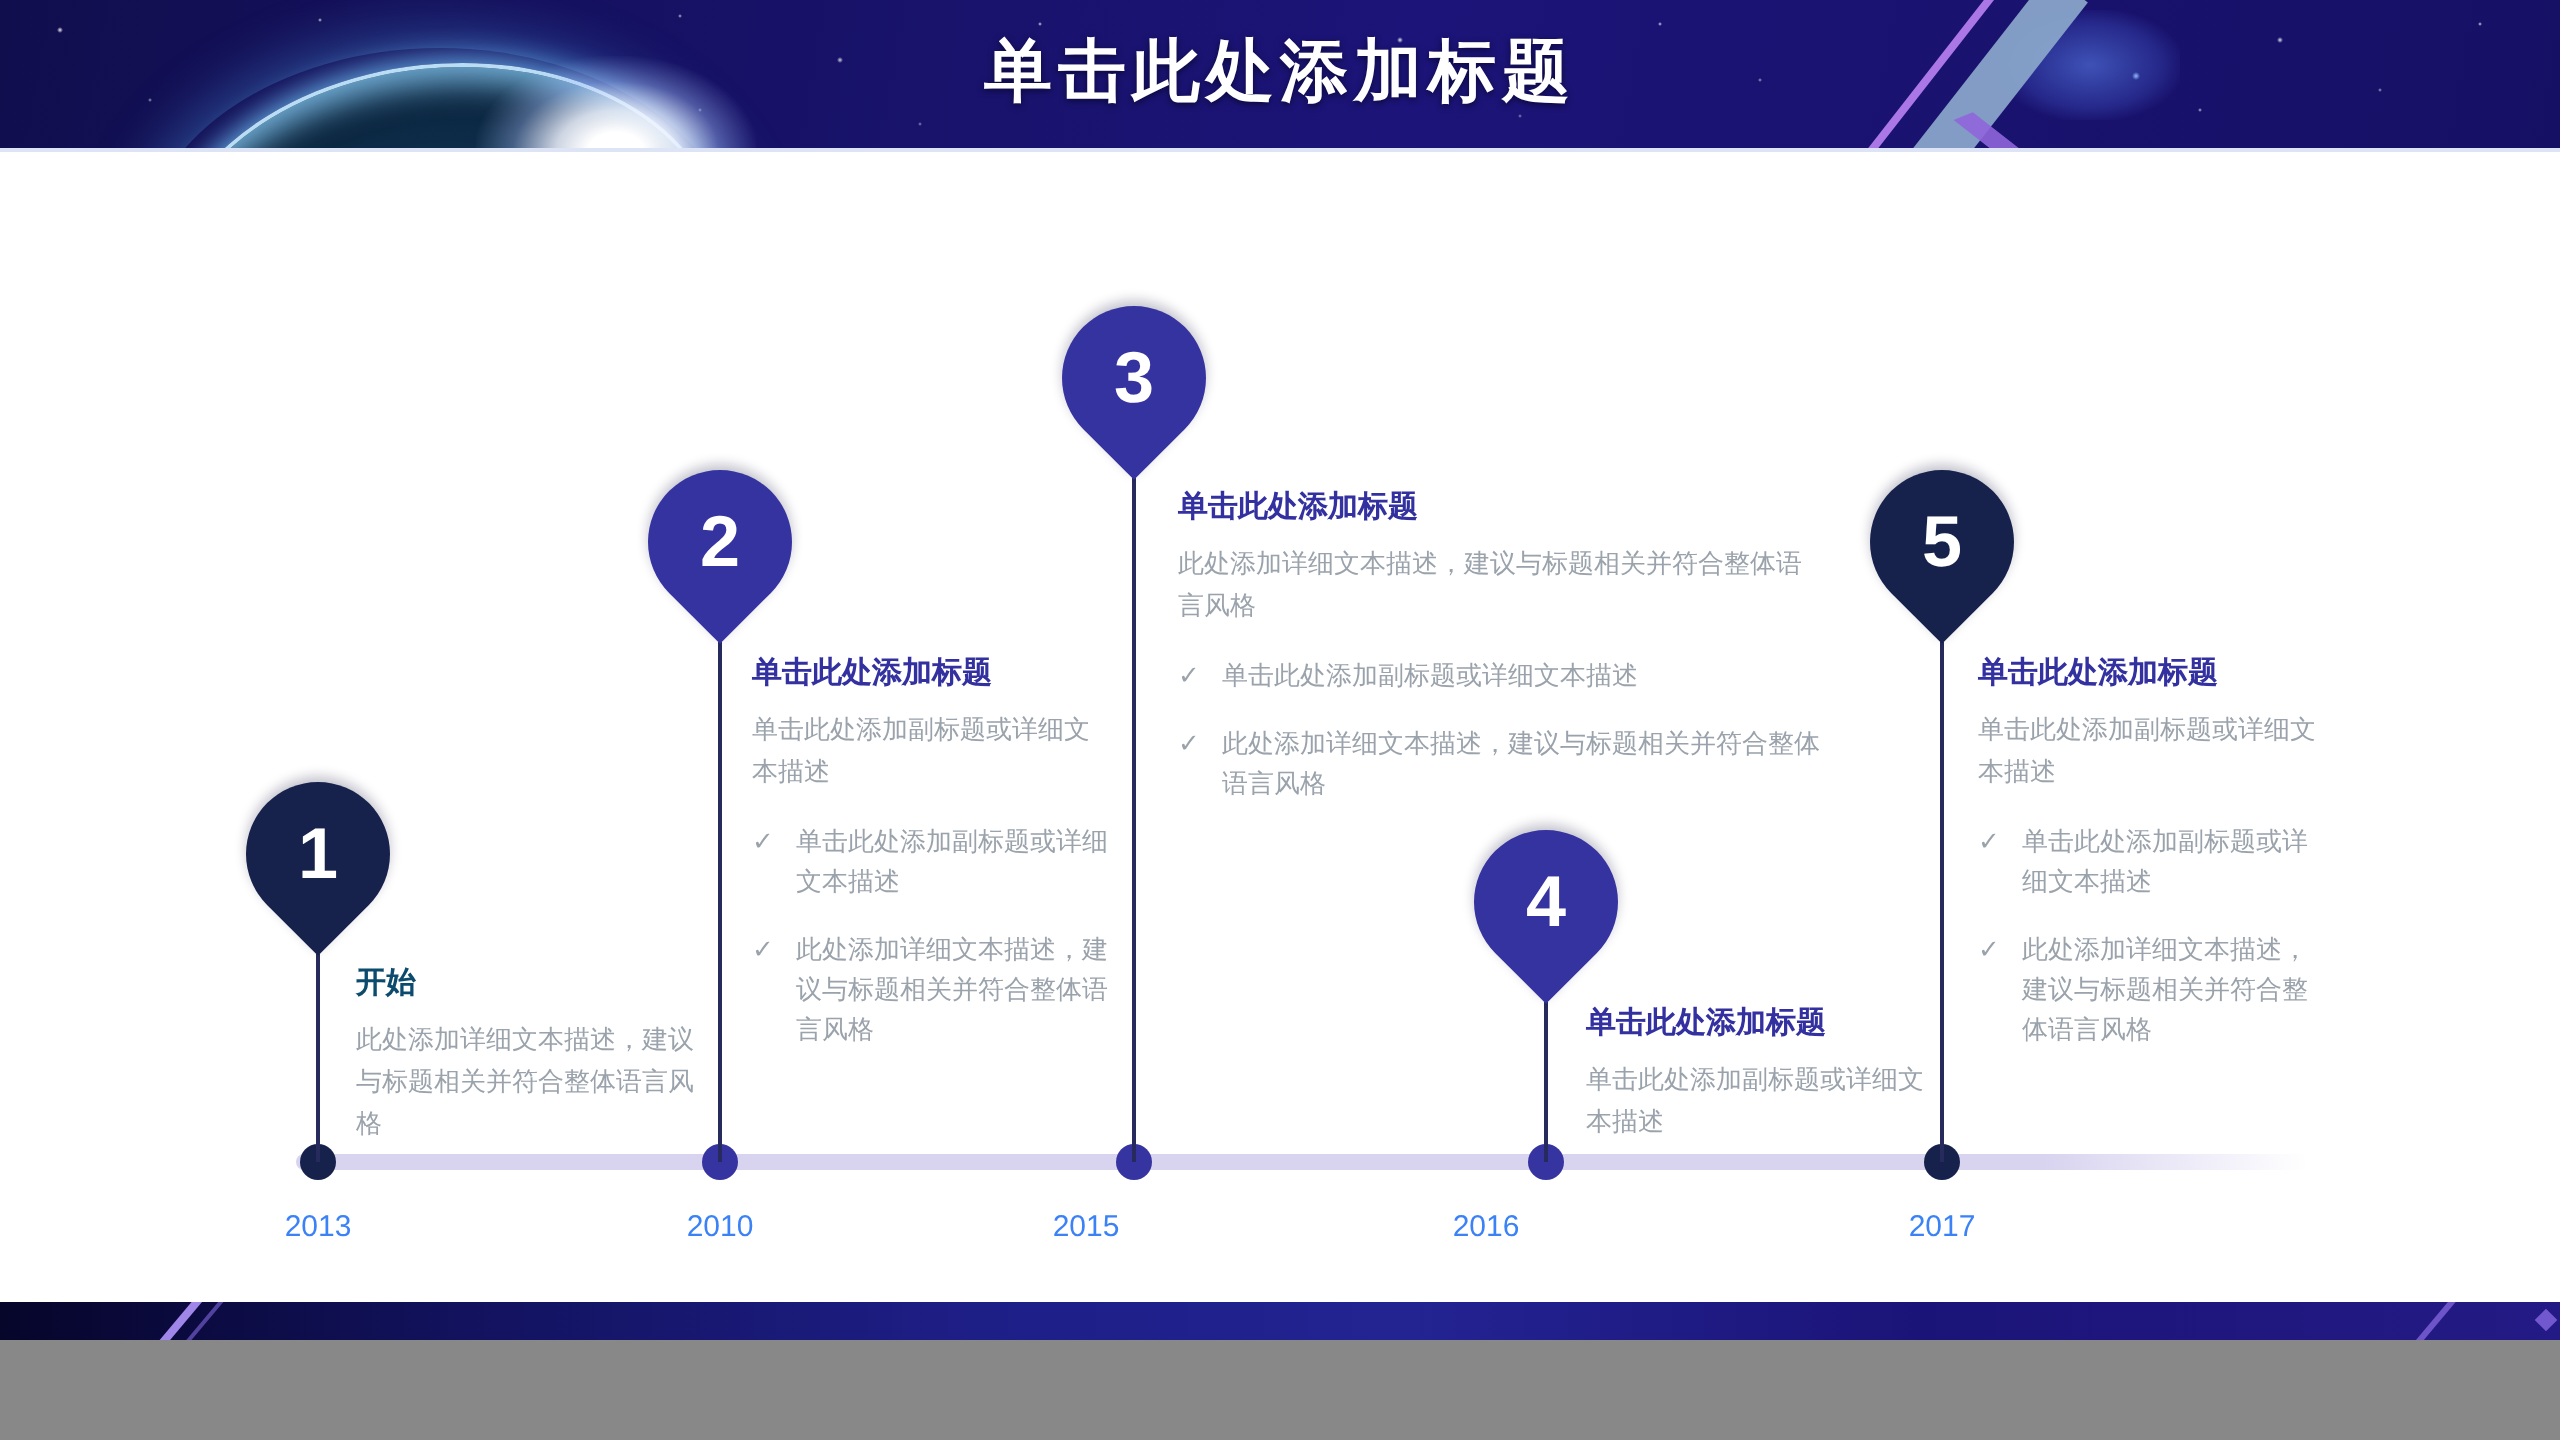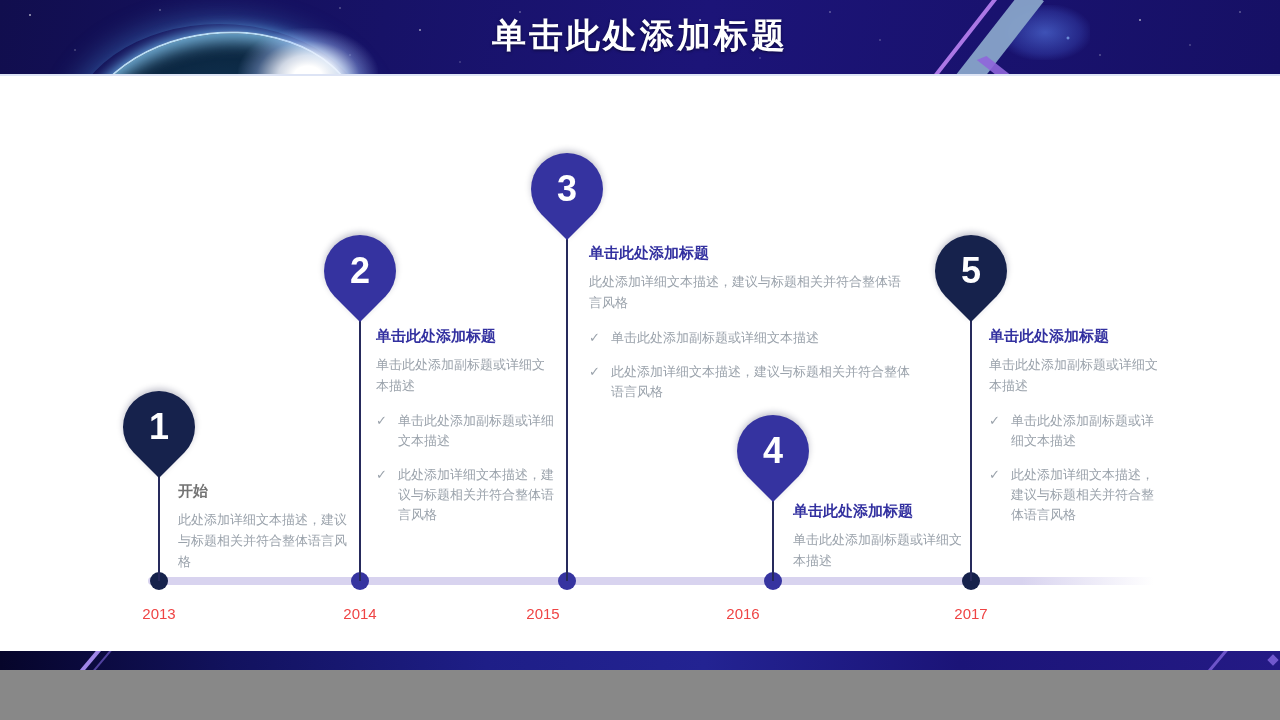--- a/index.html
+++ b/index.html
@@ -67,34 +67,34 @@
   .fstreak2 { position:absolute; left:101px; top:-8px; width:2px; height:36px; background:#6f5ac8; opacity:.7; transform:rotate(40deg); }
   .fstreak3 { position:absolute; left:1216px; top:-8px; width:3px; height:36px; background:#7a5fd6; opacity:.85; transform:rotate(40deg); }
   .fmark { position:absolute; right:3px; top:5px; width:8px; height:8px; background:#7a5fd6; transform:rotate(45deg); opacity:.9; }
 
   
   .track { position:absolute; left:148px; top:577px; width:1016px; height:8px; border-radius:4px;
     background:linear-gradient(to right,#d8d3ef 0%,#d8d3ef 86%,rgba(216,211,239,0) 99%); }
   .dot { position:absolute; top:572px; width:18px; height:18px; border-radius:50%; }
   .dot.dark { background:#16224c; }
   .dot.indigo { background:#3634a0; }
-  .year { position:absolute; top:605px; width:70px; text-align:center; font-size:15px; color:#ef4444; }
+  .year { position:absolute; top:605px; width:70px; text-align:center; font-size:15px; color:#3b82f6; }
 
   .stem { position:absolute; width:2px; background:#262a5c; }
 
   .pin { position:absolute; width:72px; height:72px; border-radius:50% 50% 50% 0;
     transform:rotate(-45deg); display:flex; align-items:center; justify-content:center;
     box-shadow:2px -2px 6px rgba(20,20,60,.25); }
   .pin.dark { background:#16224c; }
   .pin.indigo { background:#3533a0; }
   .pin .num { transform:rotate(45deg); color:#ffffff; font-size:36px; font-weight:bold; }
 
   .mtext { position:absolute; }
   .mtitle { font-size:15px; font-weight:bold; color:#3331a0; margin-bottom:9px; }
-  .mtitle.start { color:#737373; }
+  .mtitle.start { color:#0c4a6e; }
   .mbody { font-size:13px; color:#9aa2ab; line-height:1.6; }
   .mcheck { display:flex; margin-top:14px; font-size:13px; color:#9aa2ab; line-height:1.55; }
   .mcheck .ck { flex:0 0 22px; color:#9aa2ab; }
 
   
   .m1-pin { left:123px; top:391px; } .m1-stem { left:158px; top:477px; height:104px; }
   .m1-text { left:178px; top:482px; width:176px; }
   .m2-pin { left:324px; top:235px; } .m2-stem { left:359px; top:321px; height:260px; }
   .m2-text { left:376px; top:327px; width:178px; }
   .m3-pin { left:531px; top:153px; } .m3-stem { left:566px; top:239px; height:342px; }
@@ -123,21 +123,21 @@
     <div class="header-title">单击此处添加标题</div>
   </div>
 
   <div class="track"></div>
   <div class="dot dark dot-1"></div>
   <div class="dot indigo dot-2"></div>
   <div class="dot indigo dot-3"></div>
   <div class="dot indigo dot-4"></div>
   <div class="dot dark dot-5"></div>
   <div class="year yr-1">2013</div>
-  <div class="year yr-2">2014</div>
+  <div class="year yr-2">2010</div>
   <div class="year yr-3">2015</div>
   <div class="year yr-4">2016</div>
   <div class="year yr-5">2017</div>
 
   <div class="stem m1-stem"></div>
   <div class="pin dark m1-pin">
     <span class="num">1</span>
   </div>
   <div class="mtext m1-text">
     <div class="mtitle start">开始</div>

